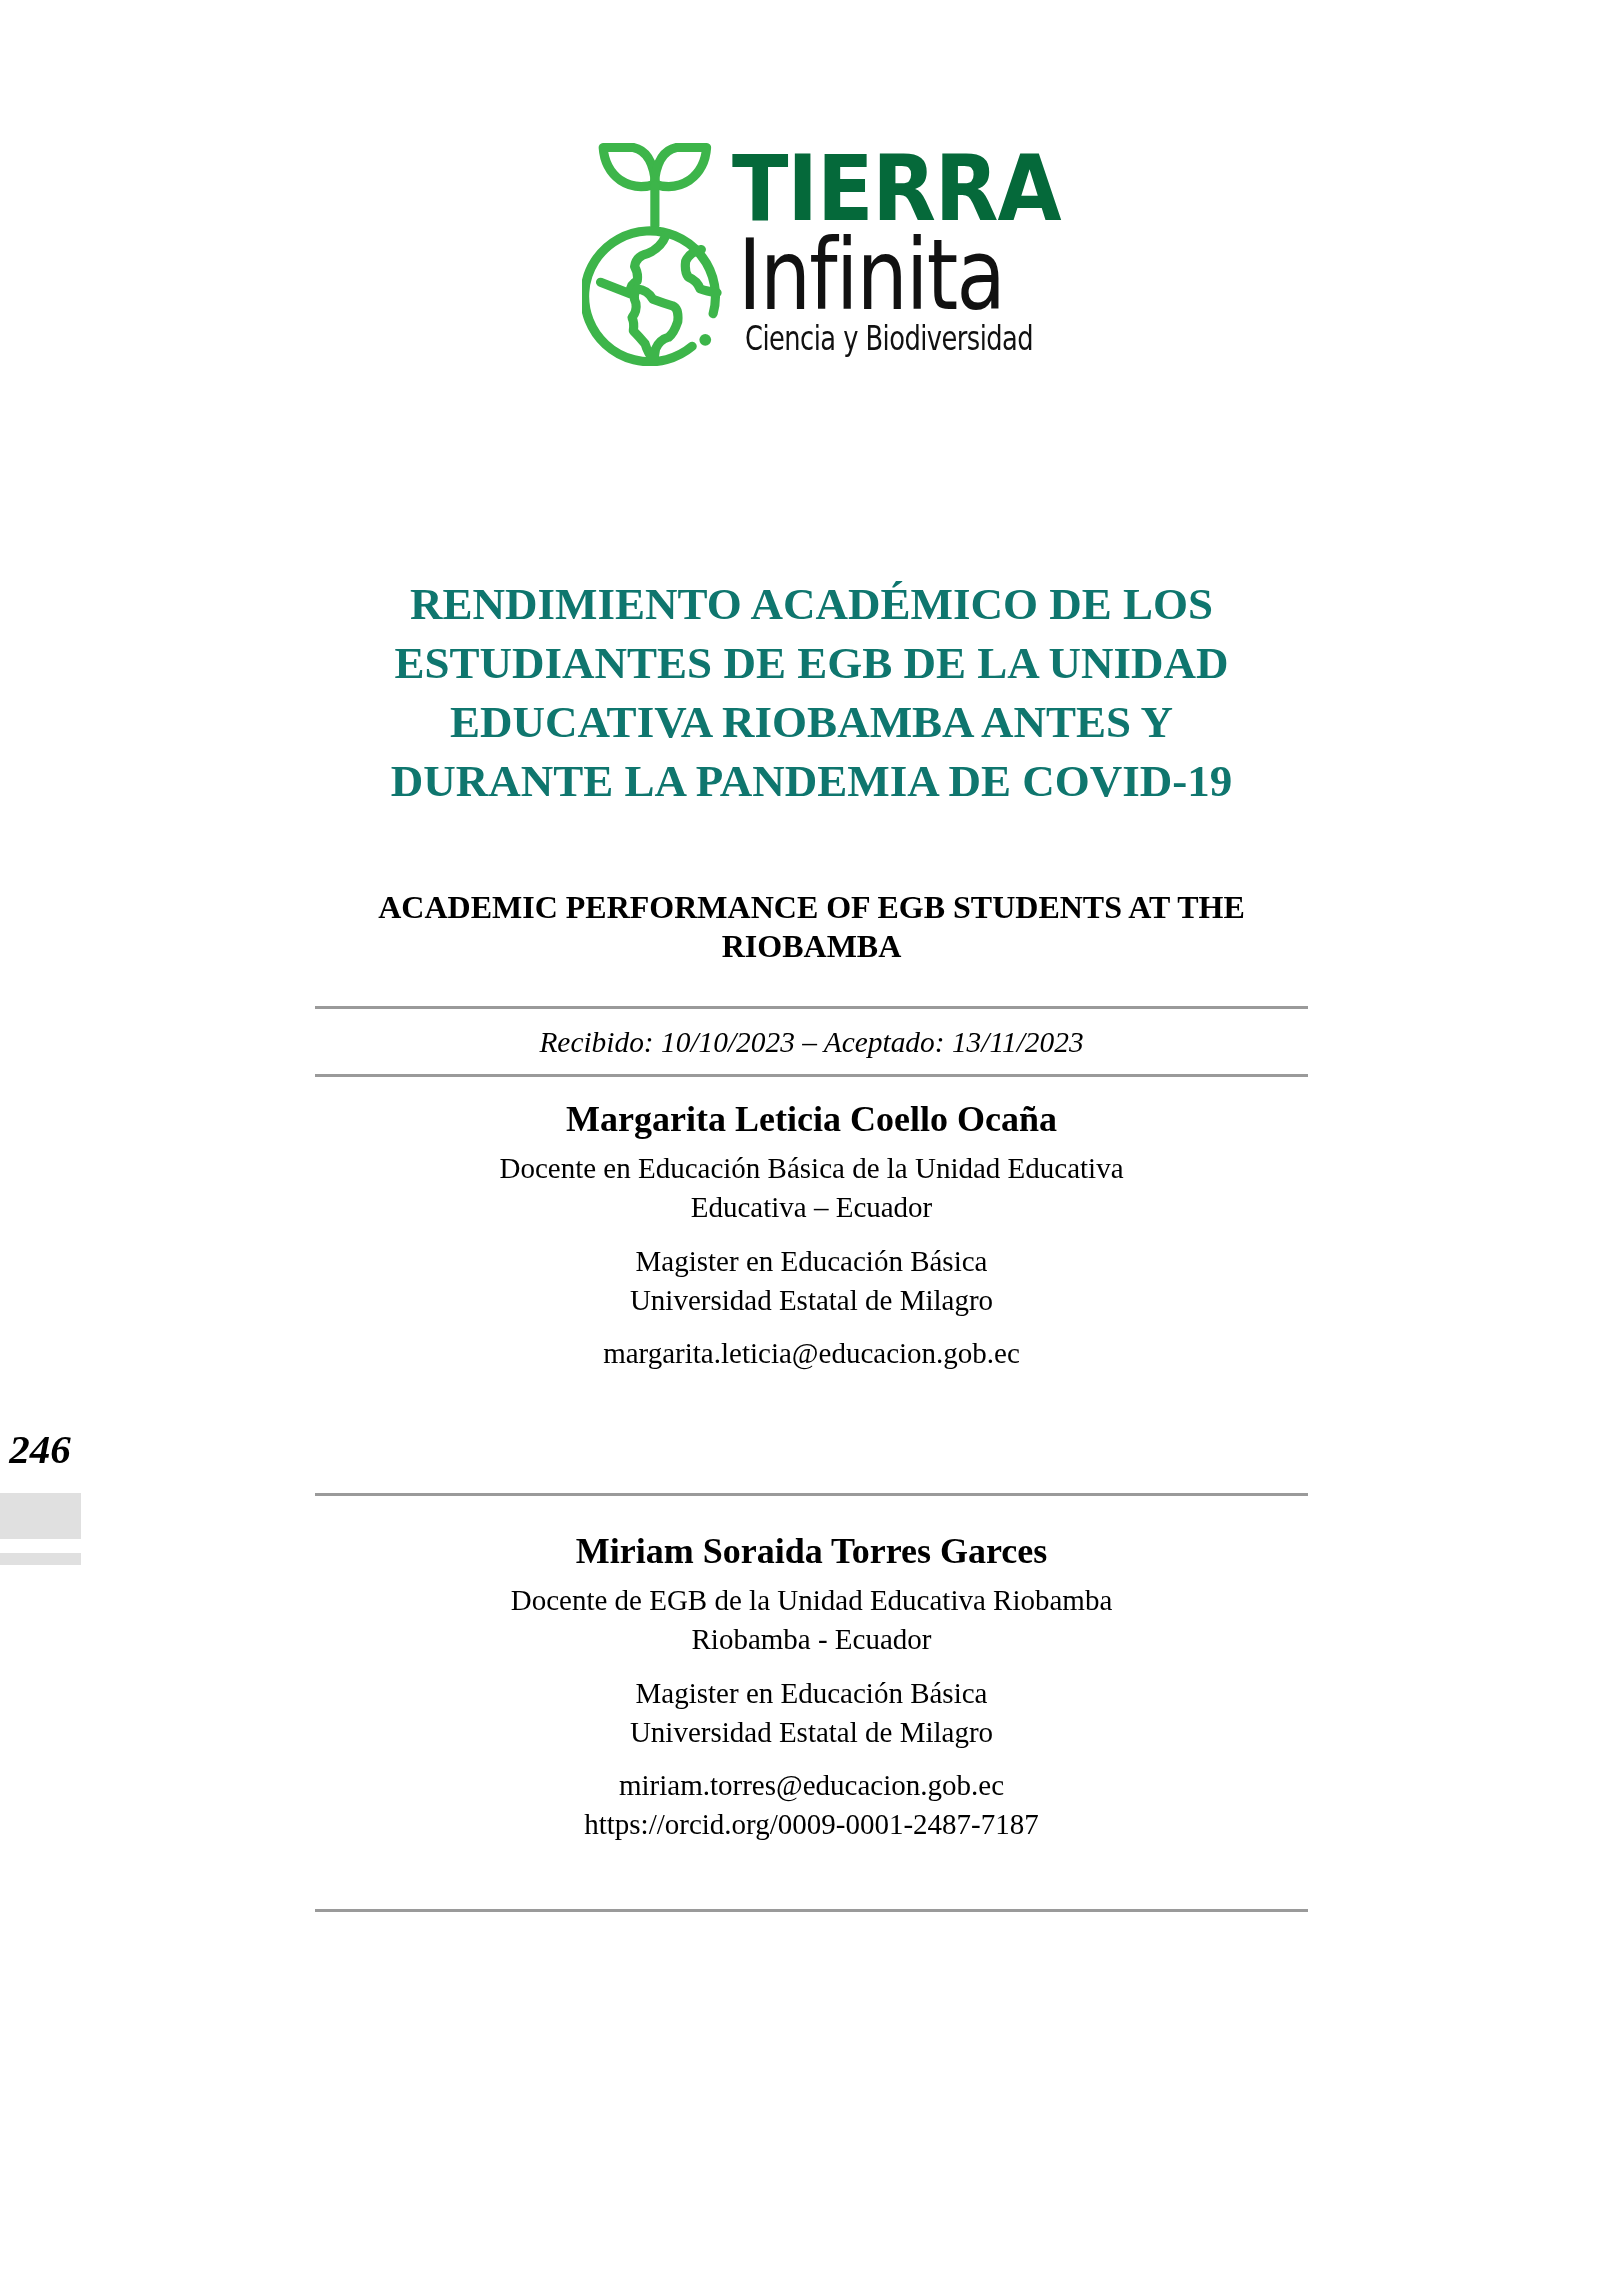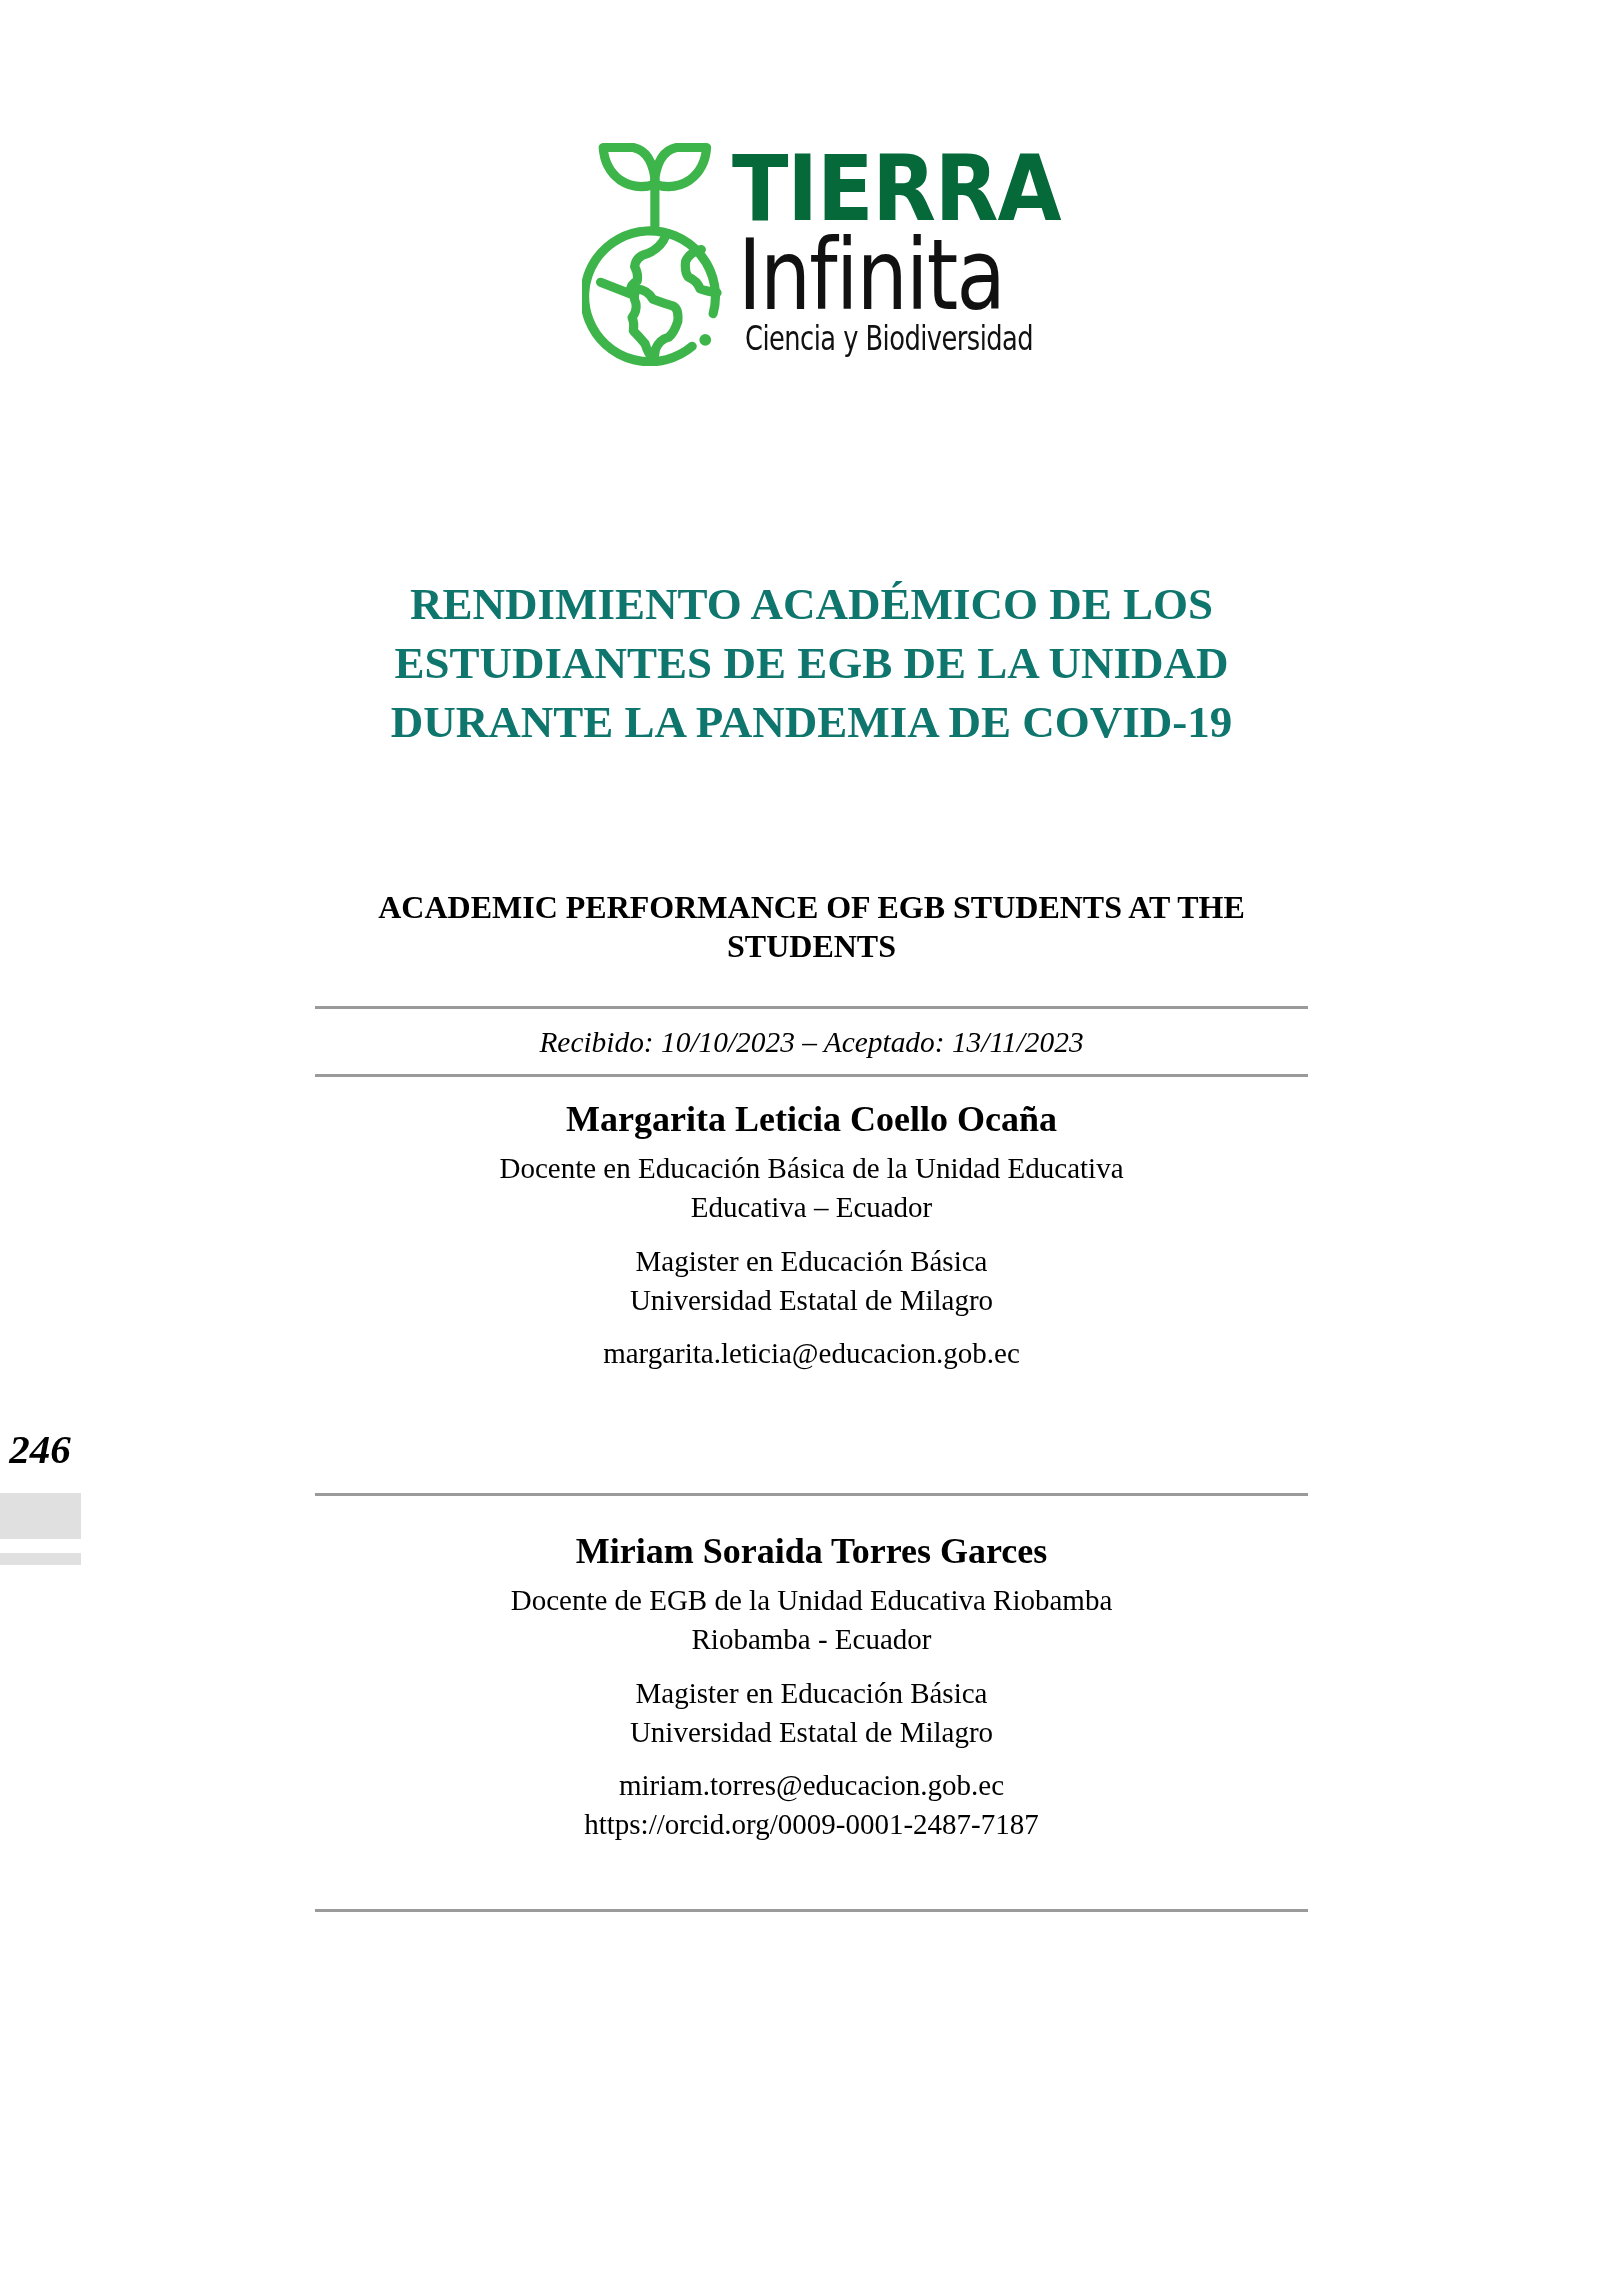--- a/index.html
+++ b/index.html
@@ -42,26 +42,27 @@
     <circle cx="188" cy="310" r="9" fill="#3DB54A"></circle>
   </svg>
   <div class="logo-word-1" style="color:#05693A;">TIERRA</div>
   <div class="logo-word-2" style="color:#111111;">Infinita</div>
   <div class="logo-word-3" style="color:#111111;">Ciencia y Biodiversidad</div>
 </div>
 
 <div class="center-col title" style="color:#0f766e;">
   <div>RENDIMIENTO ACADÉMICO DE LOS</div>
   <div>ESTUDIANTES DE EGB DE LA UNIDAD</div>
+  <div>EDUCATIVA RIOBAMBA ANTES Y</div>
   <div>DURANTE LA PANDEMIA DE COVID-19</div>
 </div>
 
 <div class="center-col subtitle">
   <div>ACADEMIC PERFORMANCE OF EGB STUDENTS AT THE</div>
-  <div>STUDENTS</div>
+  <div>RIOBAMBA</div>
 </div>
 
 <div class="rule" style="top:1006px;"></div>
 <div class="center-col dates">Recibido: 10/10/2023 – Aceptado: 13/11/2023</div>
 <div class="rule" style="top:1074px;"></div>
 
 <div class="center-col" style="top:1098px;">
   <div class="author-name">Margarita Leticia Coello Ocaña</div>
   <div style="height:9.2px;"></div>
   <div class="line">Docente en Educación Básica de la Unidad Educativa</div>

